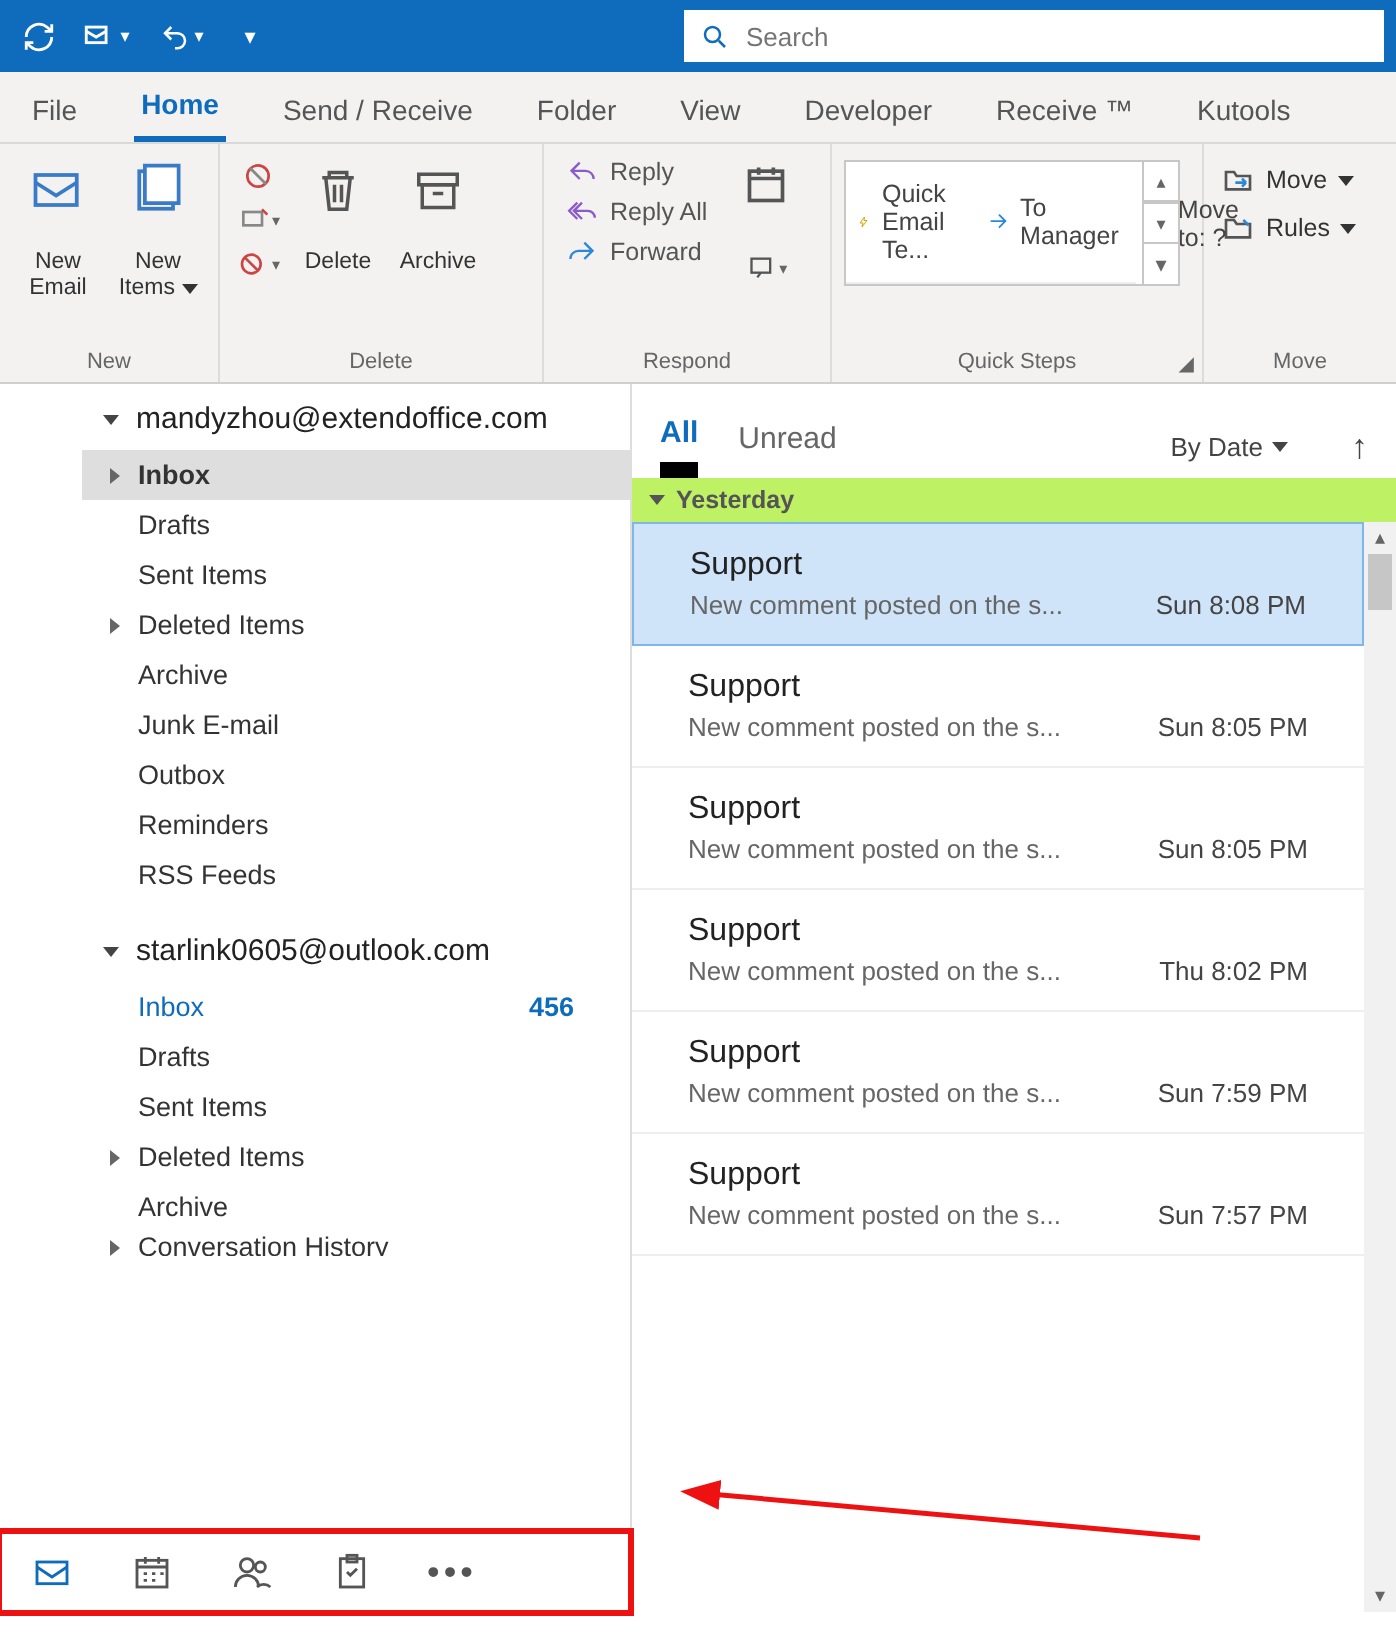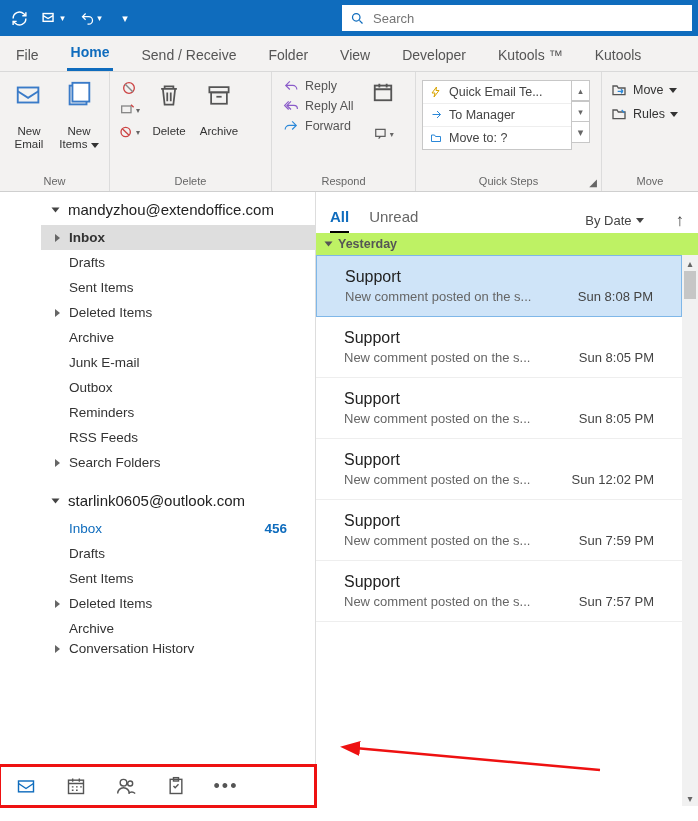--- a/index.html
+++ b/index.html
@@ -26,21 +26,21 @@
   .group-label { text-align:center; font-size:11px; color:#666; padding-bottom:2px; }
   .group-body { flex:1; display:flex; align-items:flex-start; gap:4px; }
   .big-btn { display:flex; flex-direction:column; align-items:center; width:46px; padding:3px 2px; font-size:11.5px; color:#333; text-align:center; gap:14px; line-height:1.1; }
   .big-btn .icon { width:32px; height:32px; display:flex; align-items:center; justify-content:center; }
   .mini-col { display:flex; flex-direction:column; gap:2px; margin-top:2px; }
   .mini-btn { width:26px; height:20px; display:flex; align-items:center; justify-content:center; }
 
   .respond-col { display:flex; flex-direction:column; gap:4px; padding-top:2px; }
   .respond-item { display:flex; align-items:center; gap:5px; font-size:12.5px; color:#555; padding:1px 4px; }
 
-  .qs-box { width:150px; border:1px solid #c7c7c7; background:#fff; display:flex; flex-direction:column;justify-content:space-between; }
+  .qs-box { width:150px; border:1px solid #c7c7c7; background:#fff; display:flex; flex-direction:row;justify-content:space-between; }
   .qs-row { display:flex; align-items:center; gap:6px; padding:4px 6px; font-size:12.5px; color:#444; border-bottom:1px solid #eee; }
   .qs-row:last-child { border-bottom:none;}
   .qs-arrows { display:flex; flex-direction:column; }
   .qs-arrows div { width:18px; height:21px; border:1px solid #c7c7c7; border-left:none; display:flex; align-items:center; justify-content:center; font-size:9px; color:#666; background:#fff; }
   .qs-wrap{display:flex;}
   .launcher { position:absolute; bottom:3px; font-size:10px; color:#666; }
 
   .move-col { display:flex; flex-direction:column; gap:8px; padding:6px 2px 0; }
   .move-item { display:flex; align-items:center; gap:5px; font-size:12.5px; color:#333; }
 
@@ -61,21 +61,21 @@
   .gap{height:10px;}
 
   
   .nav-footer { height:44px; border:3px solid #e11; display:flex; align-items:center; gap:28px; padding:0 14px; position:relative; margin:0 -2px -2px; }
   .nav-footer .nicon { width:22px; height:22px; display:flex; align-items:center; justify-content:center; color:#555; }
   .nav-footer .nicon.active { color:#0f6cbd; }
 
   
   .msgs { flex:1; display:flex; flex-direction:column; }
   .msgs-head { padding:16px 14px 0; display:flex; align-items:center; gap:20px; font-size:15px; color:#666; }
-  .msgs-head .filter.active{ color:#0f6cbd; border-bottom:2px solid #000000; padding-bottom:6px; font-weight:600; }
+  .msgs-head .filter.active{ color:#0f6cbd; border-bottom:8px solid #000000; padding-bottom:6px; font-weight:600; }
   .msgs-head .filter { padding-bottom:8px;}
   .msgs-head .sort { margin-left:auto; font-size:13px; color:#444; display:flex; align-items:center; gap:4px;}
   .msgs-head .dir { margin-left:12px; font-size:17px; color:#444;}
   .group-h { background:#bef264; padding:4px 10px 4px 22px; font-size:12.5px; font-weight:600; color:#555; display:flex;align-items:center; }
   .group-h::before{content:"";display:inline-block;width:0;height:0;border-left:5px solid #555;border-top:4px solid transparent;border-bottom:4px solid transparent;transform:rotate(90deg);margin-left:-12px;margin-right:7px;}
   .mlist { flex:1; overflow:hidden; position:relative; }
   .scrollbar { position:absolute; right:0; top:0; width:16px; height:100%; background:#f1f1f1; }
   .scrollbar .up,.scrollbar .dn{height:16px;display:flex;align-items:center;justify-content:center;font-size:10px;color:#666;}
   .scrollbar .dn{position:absolute;bottom:0;width:100%;}
   .scrollbar .thumb{position:absolute;top:16px;left:2px;right:2px;height:28px;background:#c6c6c6;}
@@ -130,21 +130,21 @@
   </div>
 </div>
 
 <div class="tabs">
   <div class="tab">File</div>
   <div class="tab active">Home</div>
   <div class="tab">Send / Receive</div>
   <div class="tab">Folder</div>
   <div class="tab">View</div>
   <div class="tab">Developer</div>
-  <div class="tab">Kutools ™</div>
+  <div class="tab">Receive ™</div>
   <div class="tab">Kutools</div>
 </div>
 
 <div class="ribbon">
 
   <div class="group" style="width:110px;">
     <div class="group-body">
       <div class="big-btn">
         <span class="icon">
             <svg viewBox="0 0 32 32" width="30" height="30" fill="none" stroke="#3a7bc8" stroke-width="2">
@@ -322,21 +322,20 @@
         <div class="acct">mandyzhou@extendoffice.com</div>
         <div class="folder expandable selected">Inbox</div>
         <div class="folder">Drafts</div>
         <div class="folder">Sent Items</div>
         <div class="folder expandable">Deleted Items</div>
         <div class="folder">Archive</div>
         <div class="folder">Junk E-mail</div>
         <div class="folder">Outbox</div>
         <div class="folder">Reminders</div>
         <div class="folder">RSS Feeds</div>
-        <div class="folder expandable">Search Folders</div>
         <div class="gap"></div>
         <div class="acct">starlink0605@outlook.com</div>
         <div class="folder link">Inbox<span class="count">456</span></div>
         <div class="folder">Drafts</div>
         <div class="folder">Sent Items</div>
         <div class="folder expandable">Deleted Items</div>
         <div class="folder">Archive</div>
         <div class="folder expandable" style="height: 12px; overflow: hidden; padding-top: 3px; padding-bottom: 0px;">Conversation History</div>
         <div class="gap"></div>
       </div>
@@ -407,21 +406,21 @@
           <div class="from">Support</div>
           <div class="row2">
             <span class="subj">New comment posted on the s...</span>
             <span class="date">Sun 8:05 PM</span>
           </div>
         </div>
         <div class="msg">
           <div class="from">Support</div>
           <div class="row2">
             <span class="subj">New comment posted on the s...</span>
-            <span class="date">Sun 12:02 PM</span>
+            <span class="date">Thu 8:02 PM</span>
           </div>
         </div>
         <div class="msg">
           <div class="from">Support</div>
           <div class="row2">
             <span class="subj">New comment posted on the s...</span>
             <span class="date">Sun 7:59 PM</span>
           </div>
         </div>
         <div class="msg">

